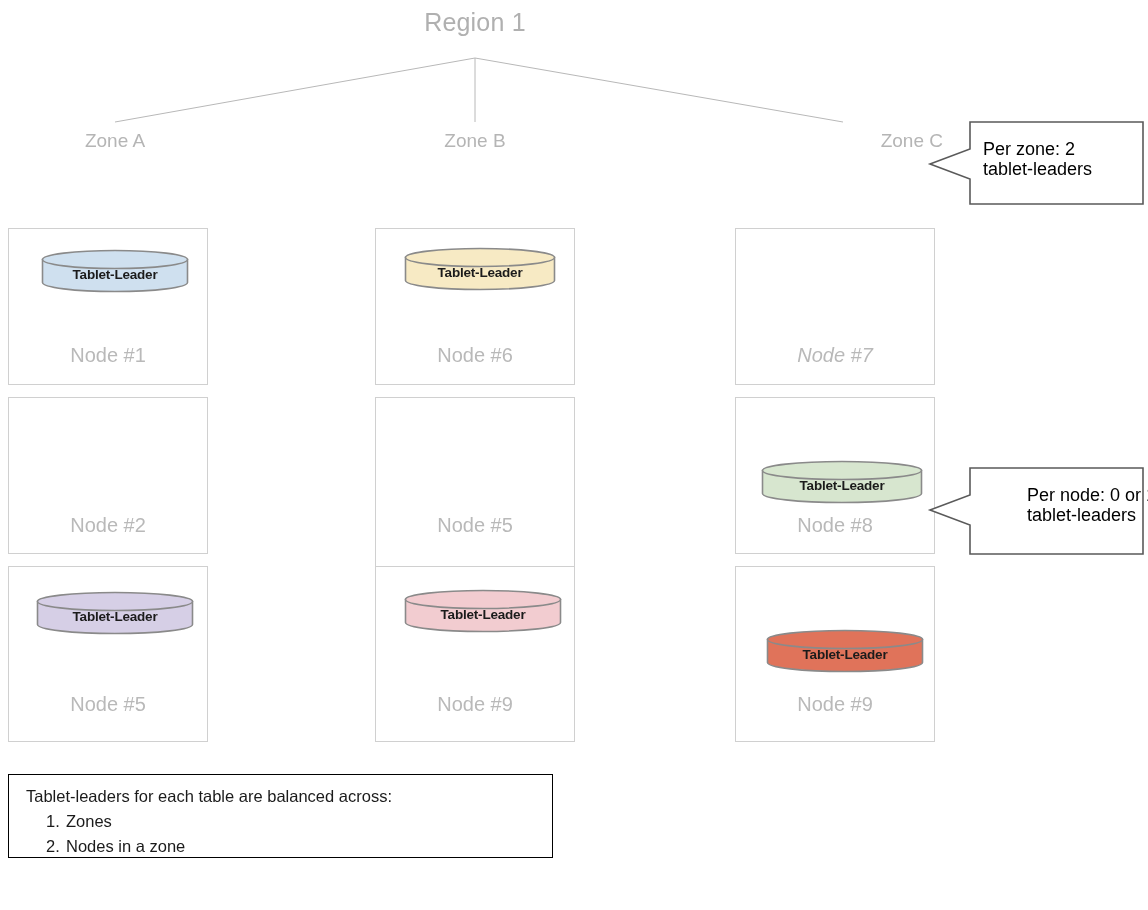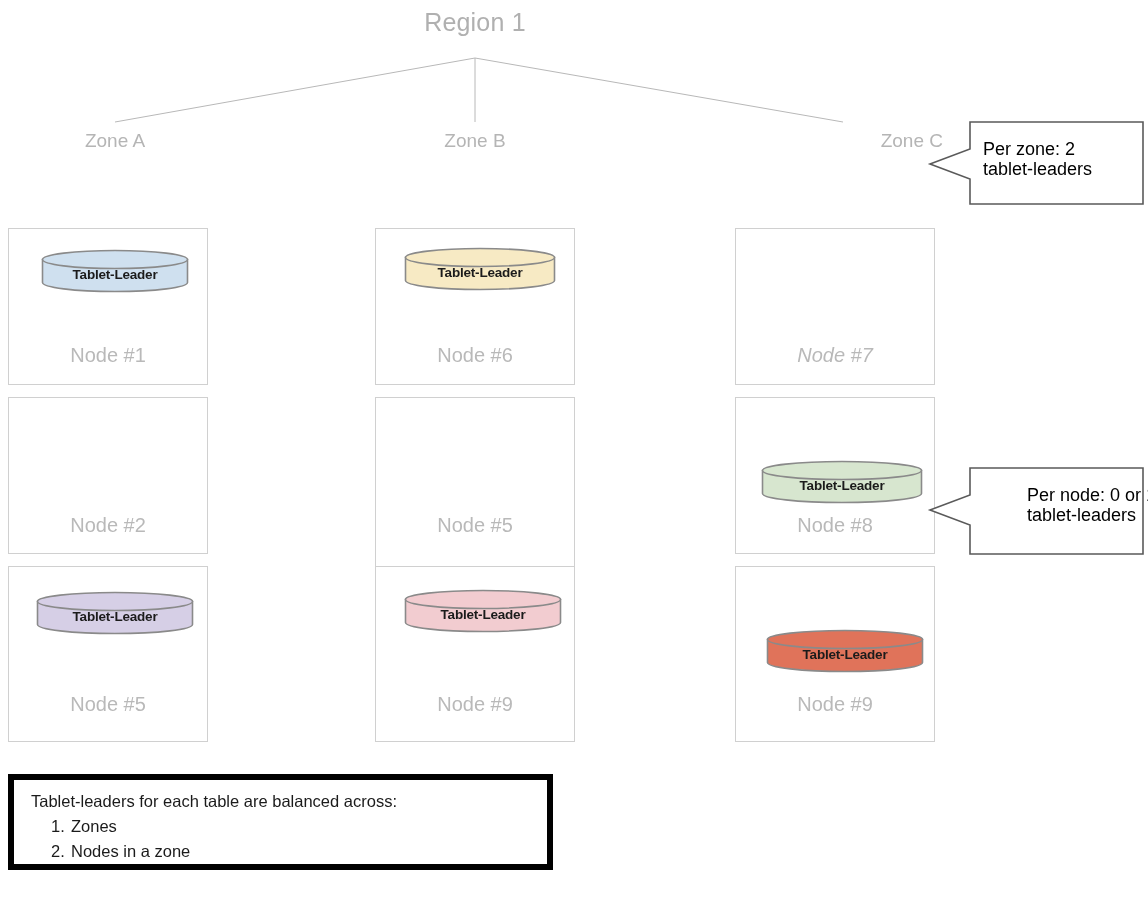--- a/index.html
+++ b/index.html
@@ -108,22 +108,22 @@
     color: #000000;
     white-space: pre-line;
   }
 
   
   #legend-box {
     position: absolute;
     left: 8px;
     top: 774px;
     width: 545px;
-    height: 96px;
-    border: 6px solid #000000;
+    height: 84px;
+    border: 1px solid #000000;
     background: #ffffff;
     box-sizing: border-box;
   }
   #legend-title {
     position: absolute;
     left: 17px;
     top: 12px;
     font-size: 16.5px;
     color: #1b1b1b;
   }

